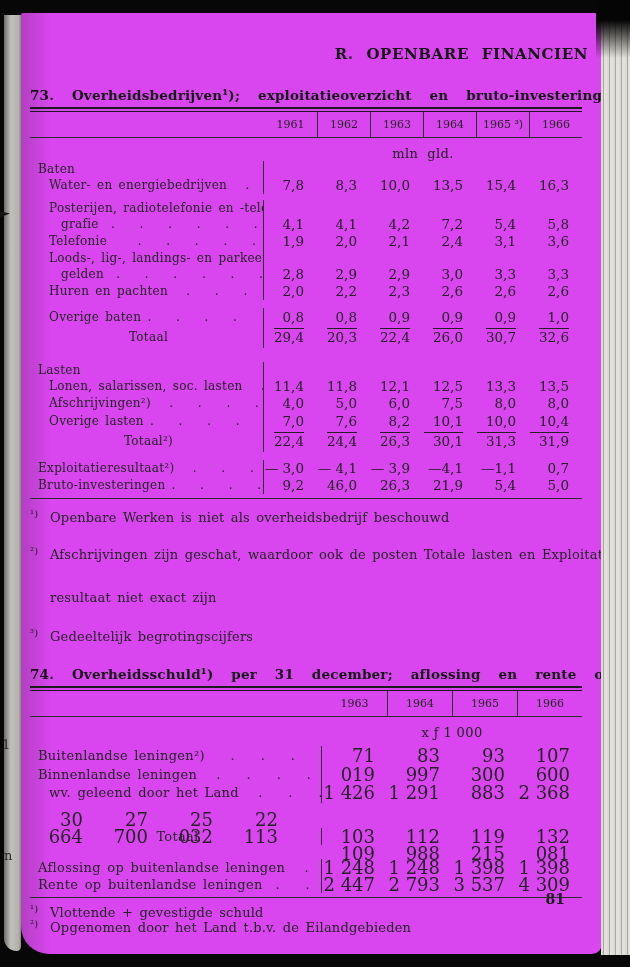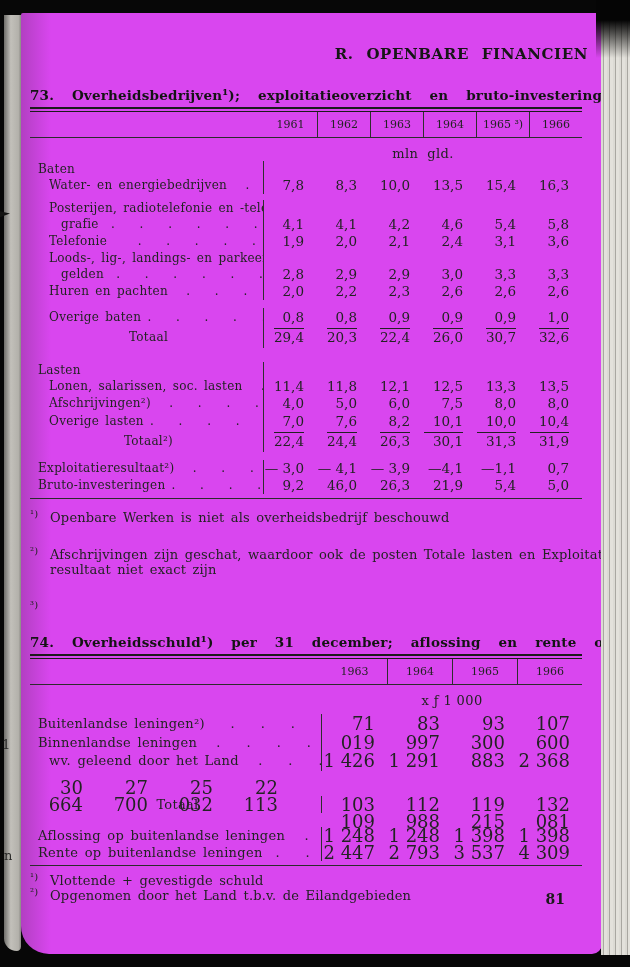--- a/index.html
+++ b/index.html
@@ -75,21 +75,21 @@
   .unitrow{height:23px;align-items:flex-end;}
   .unitspan{flex:1;text-align:center;font-size:13px;white-space:pre;letter-spacing:.4px;}
   .row17{height:17px;line-height:17px;}
   .row16{height:16px;line-height:16px;}
   .row20{height:20px;line-height:19px;}
   .mt6{margin-top:6px;} .mt8{margin-top:8px;} .mt14{margin-top:14px;} .mt4{margin-top:4px;}
   .sum .vsum{display:inline-block;border-bottom:1.3px solid #222;padding:0 0 1px 9px;}
   .fn{display:flex;font-size:13px;letter-spacing:.2px;word-spacing:2px;}
   .fnm{width:20px;font-size:10px;flex:none;transform:translateY(-2px);}
   .fnt{white-space:pre;}
-  .fn2line{margin-left:20px;white-space:pre;font-size:13px;letter-spacing:.2px;word-spacing:2px;}
+  .fn2line{margin-left:20px;white-space:pre;font-size:13px;letter-spacing:.2px;word-spacing:2px;margin-top:28px;}
   .pageno{position:absolute;right:37px;top:878px;font-weight:bold;font-size:14px;color:#1a1a1a;}
 </style>
 </head>
 <body>
 
 <div class="sliver">
   <span class="mark" style="left:-2px;top:722px;">1</span>
   <span class="mark" style="left:0;top:833px;">n</span>
 </div>
 <div class="mark-arrow"></div>
@@ -144,21 +144,21 @@
           <div class="c"></div>
           <div class="c"></div>
           <div class="c"></div>
           <div class="c"></div>
       </div>
       <div class="r row17">
         <div class="stub lv2">grafie  .    .    .    .    .    .    .    .    .    .</div>
         <div class="c">4,1</div>
         <div class="c">4,1</div>
         <div class="c">4,2</div>
-        <div class="c">4,6</div>
+        <div class="c">7,2</div>
         <div class="c">5,4</div>
         <div class="c">5,8</div>
       </div>
       <div class="r row17">
         <div class="stub lv1">Telefonie     .    .    .    .    .    .    .    .    .</div>
         <div class="c">1,9</div>
         <div class="c">2,0</div>
         <div class="c">2,1</div>
         <div class="c">2,4</div>
         <div class="c">3,1</div>
@@ -280,20 +280,21 @@
       <span class="fnm">¹)</span>
       <span class="fnt">Openbare Werken is niet als overheidsbedrijf beschouwd</span>
     </div>
     <div class="fn" style="margin-top:22px;">
       <span class="fnm">²)</span>
       <span class="fnt">Afschrijvingen zijn geschat, waardoor ook de posten Totale lasten en Exploitatie-</span>
     </div>
     <div class="fn2line">resultaat niet exact zijn</div>
     <div class="fn" style="margin-top:24px;">
       <span class="fnm">³)</span>
+      <span class="fnt">Gedeeltelijk begrotingscijfers</span>
     </div>
 
     <div class="t" style="margin-top:2px;">
       <div class="t-title" style="margin-top:22px;">74.  Overheidsschuld¹)  per  31  december;  aflossing  en  rente  op  buitenlandse  leningen</div>
       <div class="drule"></div>
       <div class="r hrow">
         <div class="stub74"></div>
         <div class="c74">1963</div>
         <div class="c74">1964</div>
         <div class="c74">1965</div>

